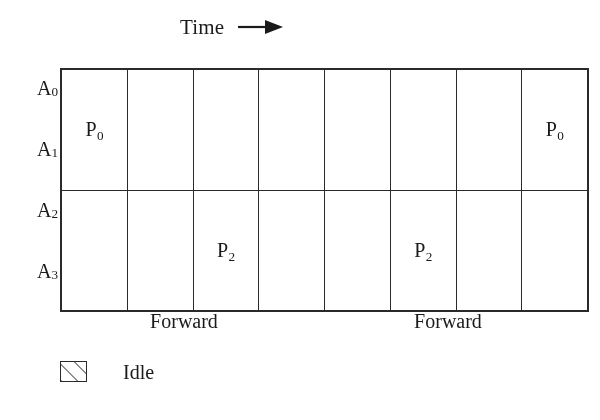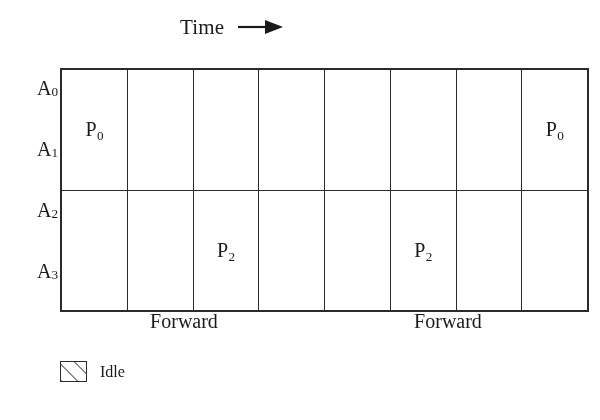--- a/index.html
+++ b/index.html
@@ -148,23 +148,24 @@
     background-color: #ffffff;
     background-image: repeating-linear-gradient(
       45deg,
       #8d8d8d 0px,
       #8d8d8d 1.1px,
       rgba(255,255,255,0) 1.1px,
       rgba(255,255,255,0) 11.2px
     );
   }
   .legend-text {
-    font-size: 16px;
-    line-height: 1;
-    white-space: nowrap;
+    font-size: 20px;
+    line-height: 1;
+    white-space: nowrap;
+    margin-left: 23px;
   }
 </style>
 </head>
 <body>
 
 <div id="figure-root">
 
   <div class="time-caption">
     <span class="time-label">Time</span>
     <svg class="time-arrow" width="46" height="16" viewBox="0 0 46 16" aria-hidden="true">

